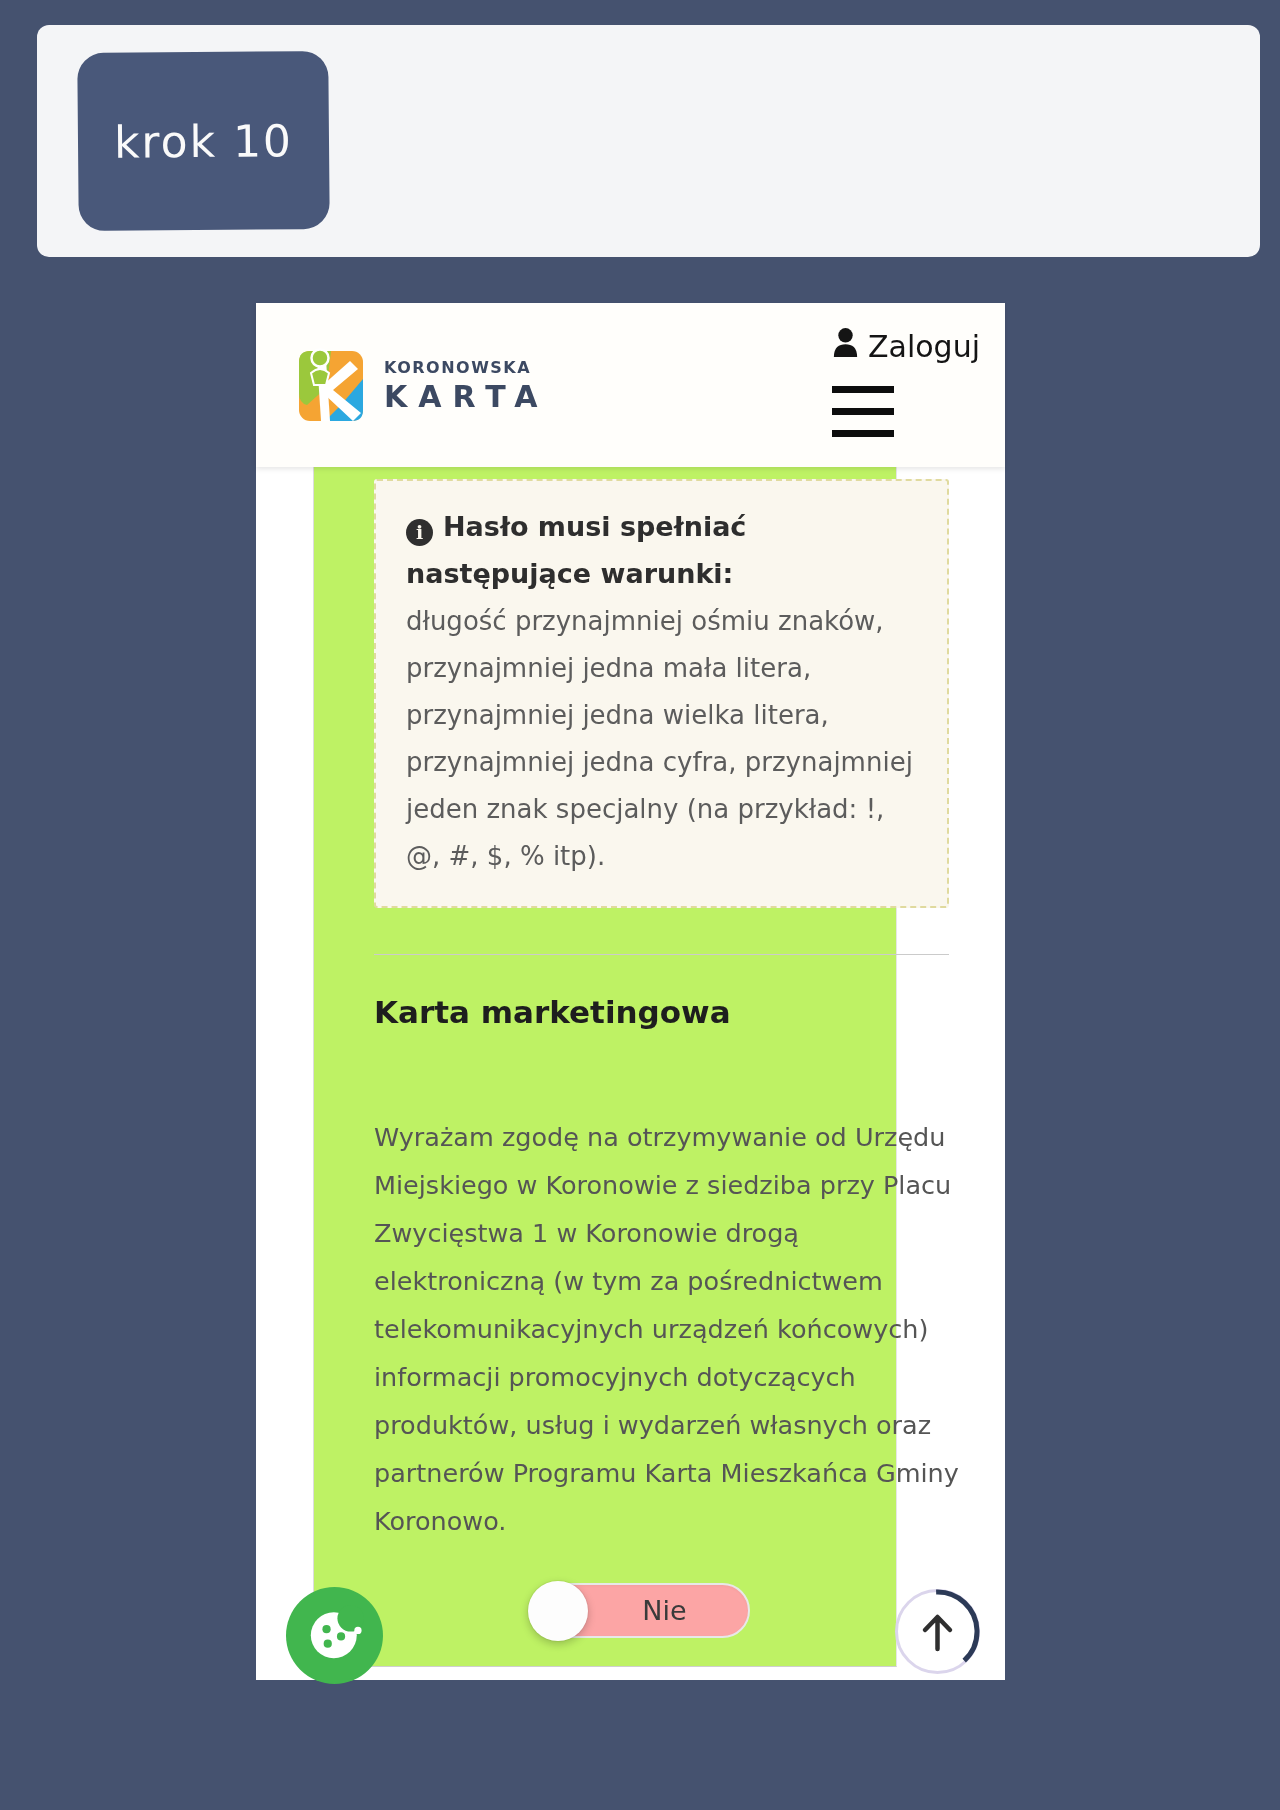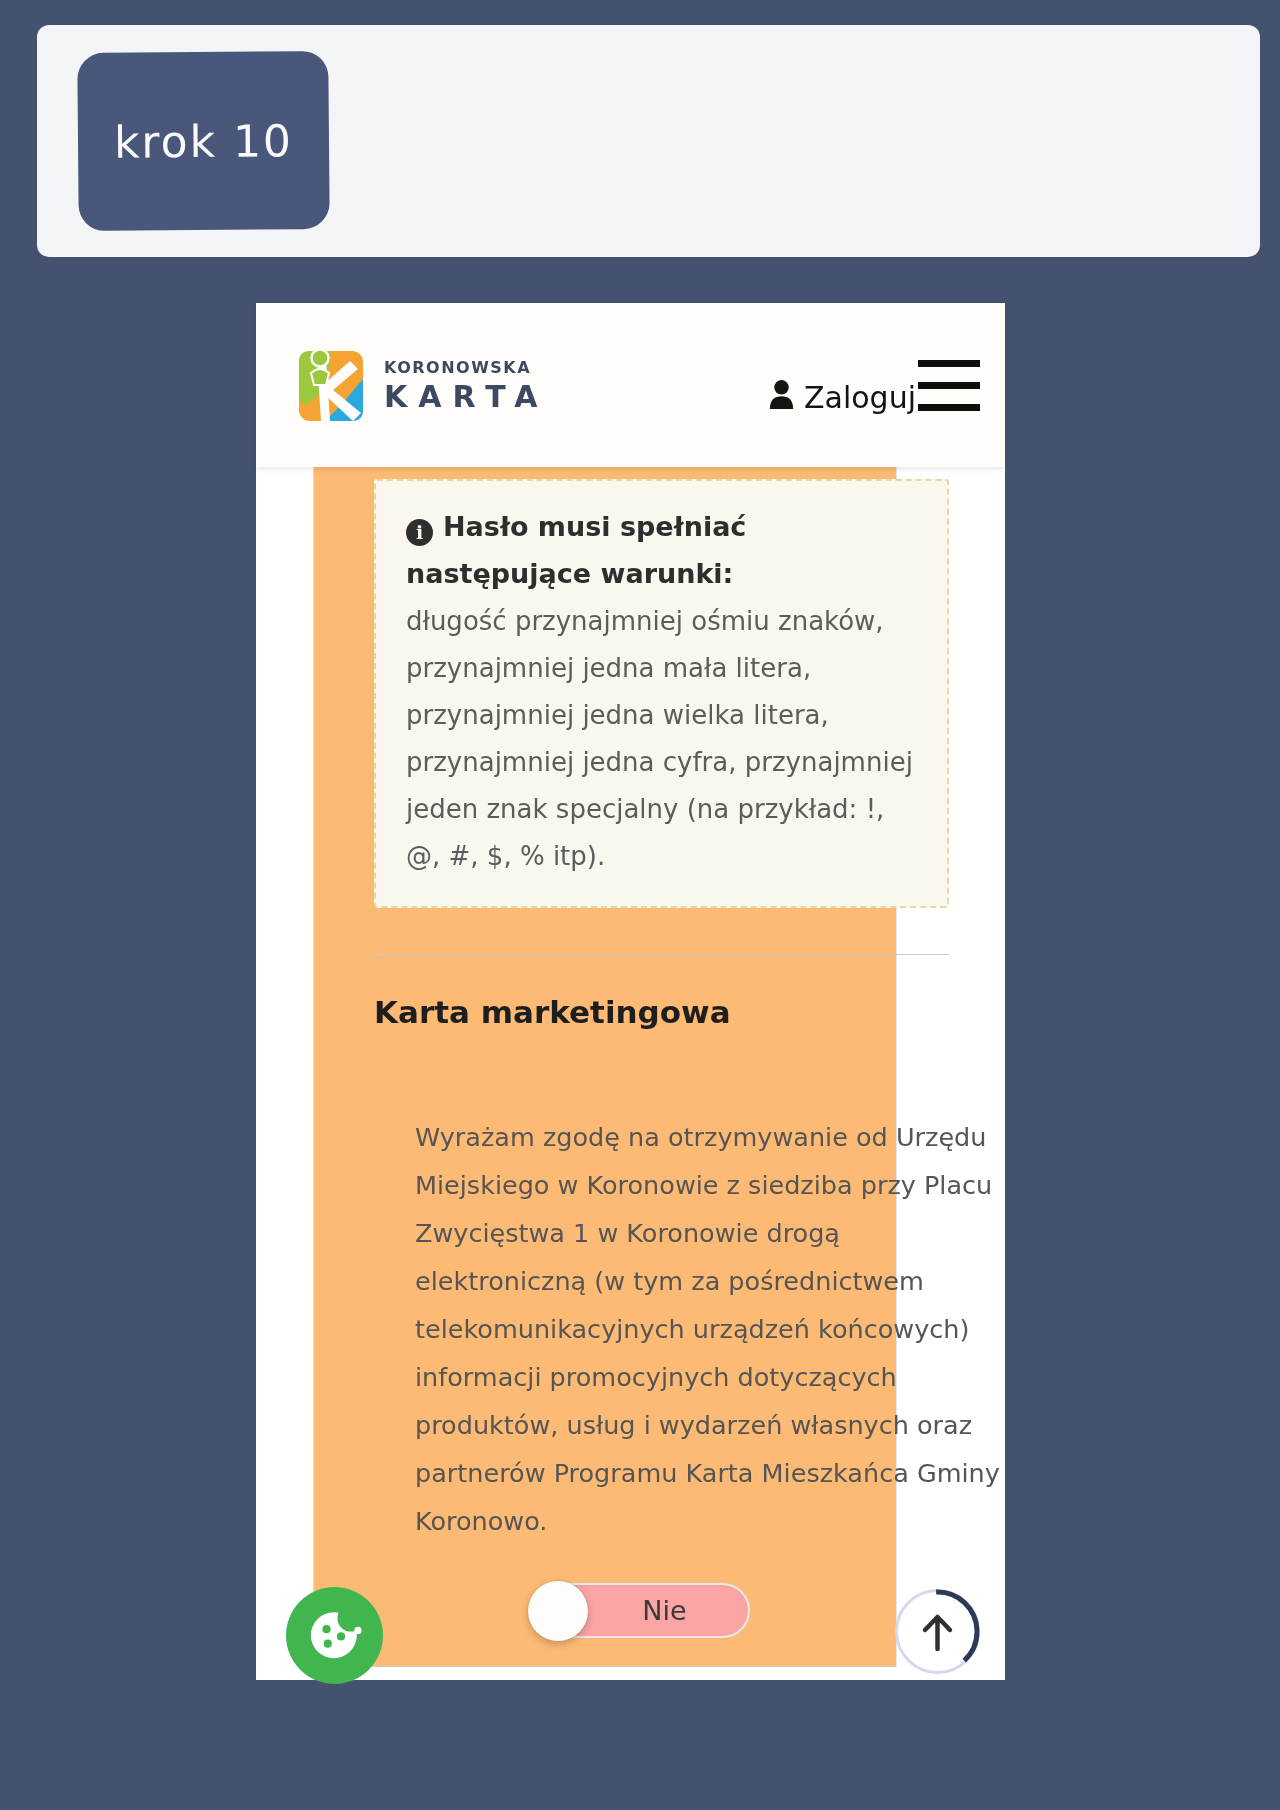--- a/index.html
+++ b/index.html
@@ -32,45 +32,45 @@
   .phone-header{
     position:absolute;left:0;top:0;right:0;height:164px;background:#FFFEFB;
     box-shadow:0 2px 5px rgba(0,0,0,0.10);
     display:flex;align-items:center;justify-content:space-between;
     box-sizing:border-box;padding:0 25px 0 39px;z-index:3;
   }
   .logo{display:flex;align-items:center;gap:16px;cursor:pointer;}
   .logo-text{display:flex;flex-direction:column;}
   .logo-top{font-size:16px;font-weight:bold;color:#3C4962;letter-spacing:1.5px;line-height:24px;}
   .logo-bottom{font-size:30px;font-weight:bold;color:#3C4962;letter-spacing:11px;line-height:34px;}
-  .header-actions{display:flex;align-items:flex-end;gap:2px;}
+  .header-actions{display:flex;align-items:flex-start;gap:15px;flex-direction:column;}
   .login-btn{display:flex;align-items:center;gap:9px;font-size:30px;color:#141414;cursor:pointer;}
   .hamburger{display:flex;flex-direction:column;gap:15px;padding:6px 0;cursor:pointer;}
   .hamburger .bar{width:62px;height:7px;background:#0D0D0D;}
   
   .panel{
     position:absolute;left:57px;top:164px;width:584px;height:1200px;box-sizing:border-box;
     border-left:1px solid #DCDCDC;border-right:1px solid #E6E6E6;border-bottom:1px solid #CFCFCF;
-    background:#fdba74;
+    background:#bef264;
   }
   .pw-box{
     position:absolute;left:60px;top:12px;width:575px;box-sizing:border-box;
     background:#FAF7EE;border:2px dashed #E0DA9E;border-radius:3px;
     padding:22px 30px 26px 30px;
   }
   .pw-heading{font-size:27px;font-weight:bold;color:#2E2E2E;line-height:47px;}
   .info-icon{
     display:inline-block;width:27px;height:27px;border-radius:50%;background:#2F2F2F;
     color:#FAF7EE;font-family:"DejaVu Serif","Liberation Serif",serif;font-size:19px;font-weight:bold;
     text-align:center;line-height:27px;vertical-align:-3px;margin-right:10px;
   }
   .pw-body{font-size:26px;color:#5C5C5C;line-height:47px;margin-top:1px;font-weight:normal;}
   .divider{position:absolute;left:60px;top:487px;width:575px;height:1px;background:#CBCBCB;}
   .consent-heading{position:absolute;left:60px;top:527px;font-size:31px;font-weight:bold;color:#1E1E1E;}
-  .consent-body{position:absolute;left:60px;top:646px;width:588px;font-size:25.5px;line-height:48px;color:#555555;margin-left:41px;}
+  .consent-body{position:absolute;left:60px;top:646px;width:588px;font-size:25.5px;line-height:48px;color:#555555;}
   
   .toggle{
     position:absolute;left:273px;top:1280px;width:221px;height:55px;box-sizing:border-box;
     background:#fca5a5;border:2px solid #E8E8E8;border-radius:28px;cursor:pointer;
     box-shadow:inset 0 1px 3px rgba(0,0,0,0.04);z-index:4;
   }
   .toggle-knob{
     position:absolute;left:-3px;top:-4px;width:60px;height:60px;border-radius:50%;
     background:#FDFDFD;box-shadow:0 3px 8px rgba(0,0,0,0.22),0 0 0 1px rgba(0,0,0,0.04);
   }

